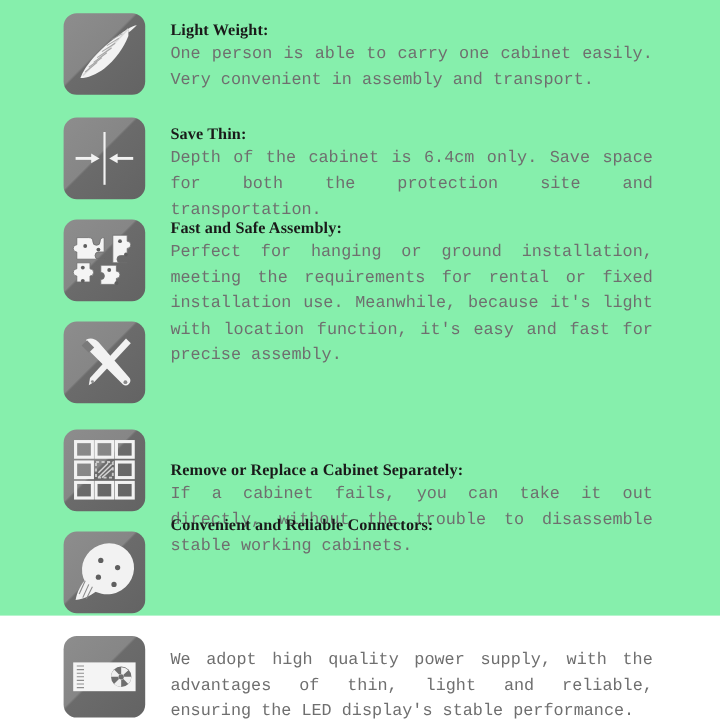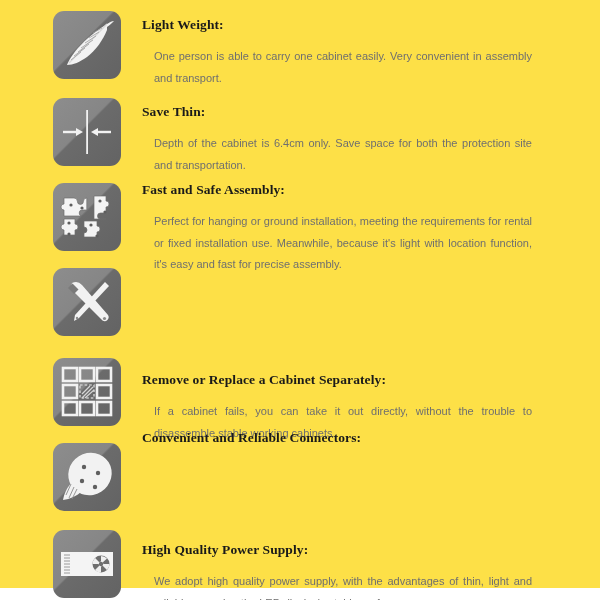--- a/index.html
+++ b/index.html
@@ -10,22 +10,22 @@
     width: 600px;
     height: 600px;
     background: #ffffff;
     font-family: "Liberation Serif", "DejaVu Serif", serif;
     overflow: hidden;
   }
 
   #page {
     position: relative;
     width: 600px;
-    height: 588px;
-    background: #fde047;
+    height: 513px;
+    background: #86efac;
   }
 
   .feature-list {
     position: absolute;
     left: 0;
     top: 0;
     width: 600px;
   }
 
   .feature-row {
@@ -59,27 +59,27 @@
     font-family: "Liberation Serif", "DejaVu Serif", serif;
     font-weight: bold;
     font-size: 13.5px;
     line-height: 19px;
     color: #1a1a1a;
     letter-spacing: 0.1px;
     margin: 0 0 1px 0;
     white-space: nowrap;
   }
   .feature-body {
-    font-family: Liberation Sans, sans-serif;
-    font-size: 11px;
+    font-family: Liberation Mono, monospace;
+    font-size: 14px;
     line-height: 21.5px;
     color: #6f6f6f;
     text-align: justify;
     text-justify: inter-word;
-    margin: 12px;
+    margin: 0;
   }
 
   
   #row-0 { top: 0; }
   #row-1 { top: 0; }
   #row-2 { top: 0; }
   #row-3 { top: 0; }
   #row-4 { top: 0; }
   #row-5 { top: 0; }
   #row-6 { top: 0; }
@@ -194,21 +194,21 @@
             <rect x="10" y="44" width="14" height="13"></rect>
             <rect x="27" y="44" width="14" height="13"></rect>
             <rect x="44" y="44" width="14" height="13"></rect>
           </g>
           <rect x="27" y="27" width="14" height="13" fill="none" stroke="#c9c9c9" stroke-width="1.6" stroke-dasharray="2.6 2"></rect>
           <path d="M29 40 L40 29" stroke="#d5d5d5" stroke-width="1.2"></path>
           <path d="M29 36 L37 28" stroke="#d5d5d5" stroke-width="1.2"></path>
           <path d="M32 40 L41 32" stroke="#d5d5d5" stroke-width="1.2"></path>
         </svg>
       </div>
-      <div class="feature-text" style="top:370px;">
+      <div class="feature-text" style="top:382px;">
         <p class="feature-title">Remove or Replace a Cabinet Separately:</p>
         <p class="feature-body">If a cabinet fails, you can take it out directly, without the trouble to disassemble stable working cabinets.</p>
       </div>
     </div>
 
     <div class="feature-row" id="row-5">
       <div class="icon-tile" style="top:443px;">
         <svg viewBox="0 0 68 68" xmlns="http://www.w3.org/2000/svg">
           <g>
             <ellipse cx="37" cy="31" rx="22" ry="21" fill="#f2f2f2" transform="rotate(-32 37 31)"></ellipse>
@@ -252,19 +252,18 @@
               <path d="M48 26 a8.5 8.5 0 0 1 6 2.6 L48 34 z"></path>
               <path d="M56.5 34 a8.5 8.5 0 0 1 -2.6 6 L48 34 z"></path>
               <path d="M48 42.5 a8.5 8.5 0 0 1 -6 -2.6 L48 34 z"></path>
               <path d="M39.5 34 a8.5 8.5 0 0 1 2.6 -6 L48 34 z"></path>
             </g>
             <circle cx="48" cy="34" r="2.2" fill="#6e6e6e"></circle>
           </g>
         </svg>
       </div>
       <div class="feature-text" style="top:540px;">
-        <p class="feature-title">High Quality Power Supply:</p>
         <p class="feature-body">We adopt high quality power supply, with the advantages of thin, light and reliable, ensuring the LED display's stable performance.</p>
       </div>
     </div>
 
   </div>
 </div>
 
 </body></html>

